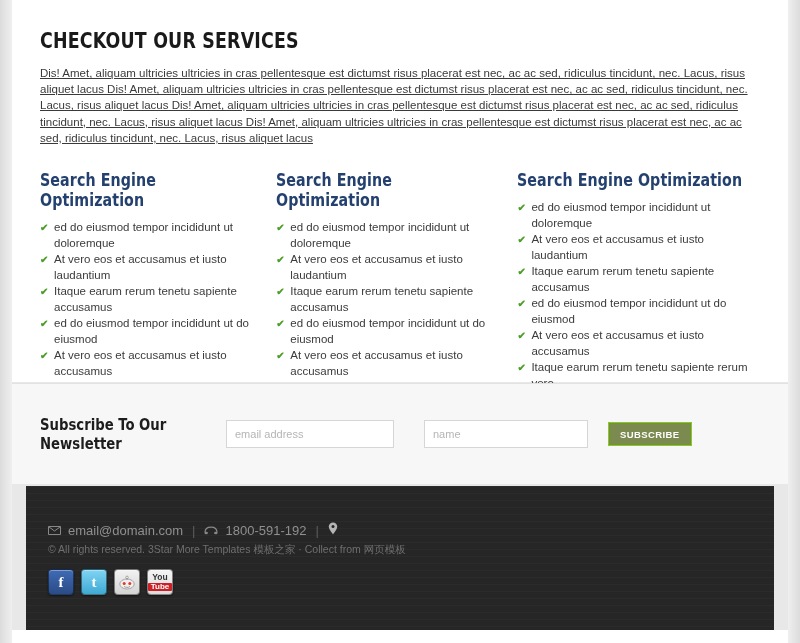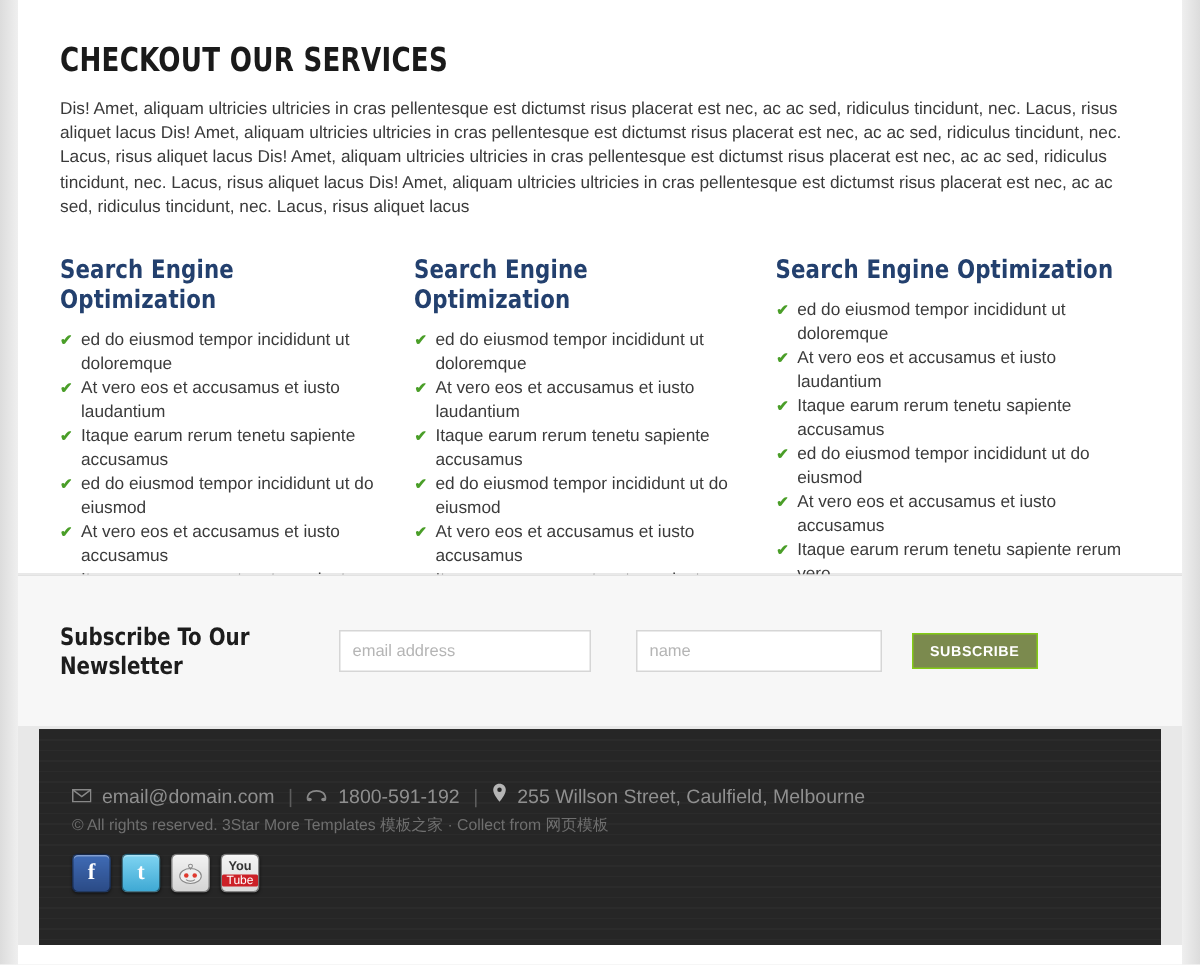--- a/index.html
+++ b/index.html
@@ -24,21 +24,21 @@
   }
   .sec-title {
     font-family:"Liberation Sans Narrow","DejaVu Sans Condensed","Liberation Sans",sans-serif;
     font-size:22px; font-weight:700; letter-spacing:0.2px;
     color:#1a1a1a; margin:0 0 12px 0;
     transform: scaleX(0.88); transform-origin: left center;
     text-transform: uppercase;
   }
   .intro {
     font-size:11.5px; line-height:16.2px; color:#3a3a3a;
-    margin:0 0 24px 0; max-width:722px;
+    margin:0 0 24px 0; max-width:722px;text-decoration:underline;
   }
 
   .cols { display:flex; gap:0; }
   .col { width:241px; padding-right:24px; }
   .col:nth-child(2){ width:246px; }
   .col:nth-child(3){ width:248px; padding-right:0; }
 
   .col-title {
     font-family:"Liberation Sans Narrow","DejaVu Sans Condensed","Liberation Sans",sans-serif;
     font-size:17px; font-weight:700; color:#23406e;
@@ -127,21 +127,21 @@
     font-weight:700; color:#fff; font-size:15px;
     box-shadow: inset 0 1px 0 rgba(255,255,255,0.35), 0 1px 2px rgba(0,0,0,0.5);
     border:1px solid rgba(0,0,0,0.45);
   }
   .soc-fb  { background:linear-gradient(to bottom,#3f6bb5,#2b4b86); font-family:"Liberation Serif",serif; }
   .soc-tw  { background:linear-gradient(to bottom,#7fd4f2,#3fa9d4); font-family:"Liberation Serif",serif; }
   .soc-rd  { background:linear-gradient(to bottom,#f2f2f2,#d4d4d4); color:#333; }
   .soc-yt  { background:linear-gradient(to bottom,#f4f4f4,#dcdcdc); color:#333; flex-direction:column;
              line-height:1; font-size:8px; gap:1px; padding:2px 0; }
   .soc-yt .yt-top { color:#333; font-weight:700; font-size:8.5px; }
-  .soc-yt .yt-bot { background:#cc2027; color:#fff; font-size:8px; padding:0 3px; border-radius:1px; font-weight:400; }
+  .soc-yt .yt-bot { background:#cc2027; color:#fff; font-size:8px; padding:0 3px; border-radius:1px; font-weight:700; }
   .bottom-strip {
     position:absolute; left:12px; top:630px; width:776px; height:13px; background:#ffffff;
   }
 </style>
 </head>
 <body>
 
 <div class="gutter-left"></div>
 <div class="gutter-right"></div>
 
@@ -218,21 +218,20 @@
         </svg>
     </span>
     <span>1800-591-192</span>
     <span class="sep">|</span>
     <span class="f-ico">
       <svg width="10" height="13" viewBox="0 0 10 13">
           <path d="M5 0.5C2.6 0.5 0.8 2.3 0.8 4.6C0.8 7.6 5 12.4 5 12.4S9.2 7.6 9.2 4.6C9.2 2.3 7.4 0.5 5 0.5z" fill="#cfcfcf"></path>
           <circle cx="5" cy="4.5" r="1.5" fill="#262626"></circle>
         </svg>
     </span>
-    <span>255 Willson Street, Caulfield, Melbourne</span>
   </div>
   <div class="f-copy">© All rights reserved. 3Star More Templates 模板之家 · Collect from 网页模板</div>
   <div class="socials">
     <div class="soc soc-fb">f</div>
     <div class="soc soc-tw">t</div>
     <div class="soc soc-rd">
       <svg width="18" height="15" viewBox="0 0 18 15">
         <ellipse cx="9" cy="9" rx="7.2" ry="5" fill="#efefef" stroke="#8a8a8a" stroke-width="0.7"></ellipse>
         <circle cx="6.2" cy="8.6" r="1.5" fill="#e03a2f"></circle>
         <circle cx="11.8" cy="8.6" r="1.5" fill="#e03a2f"></circle>

